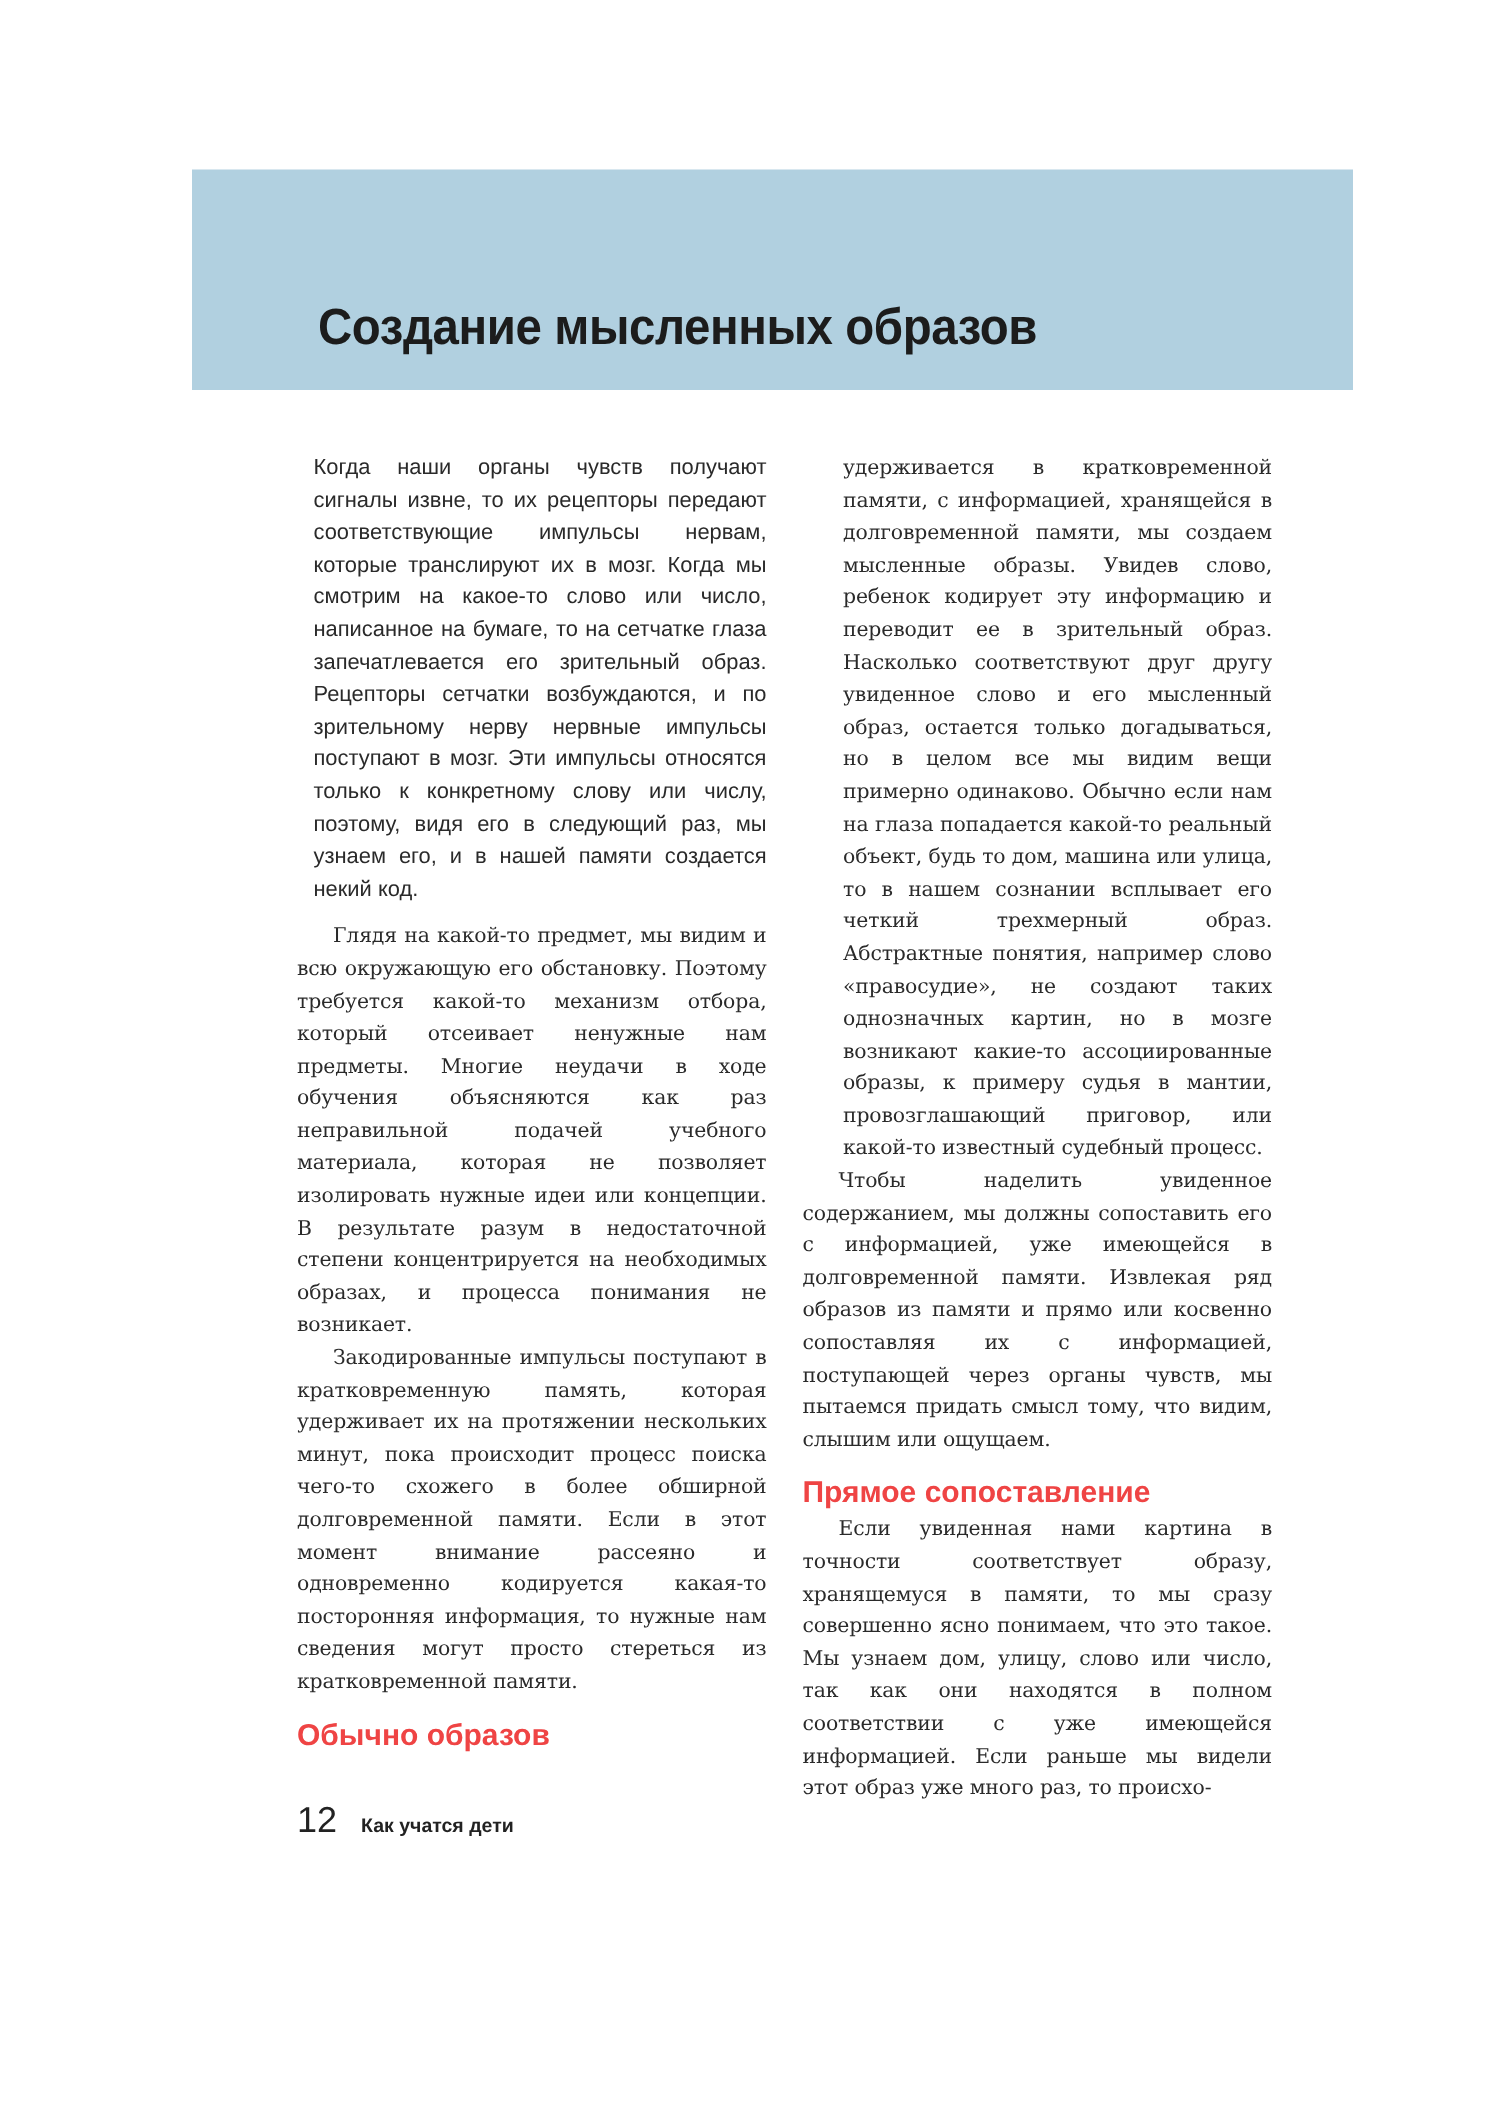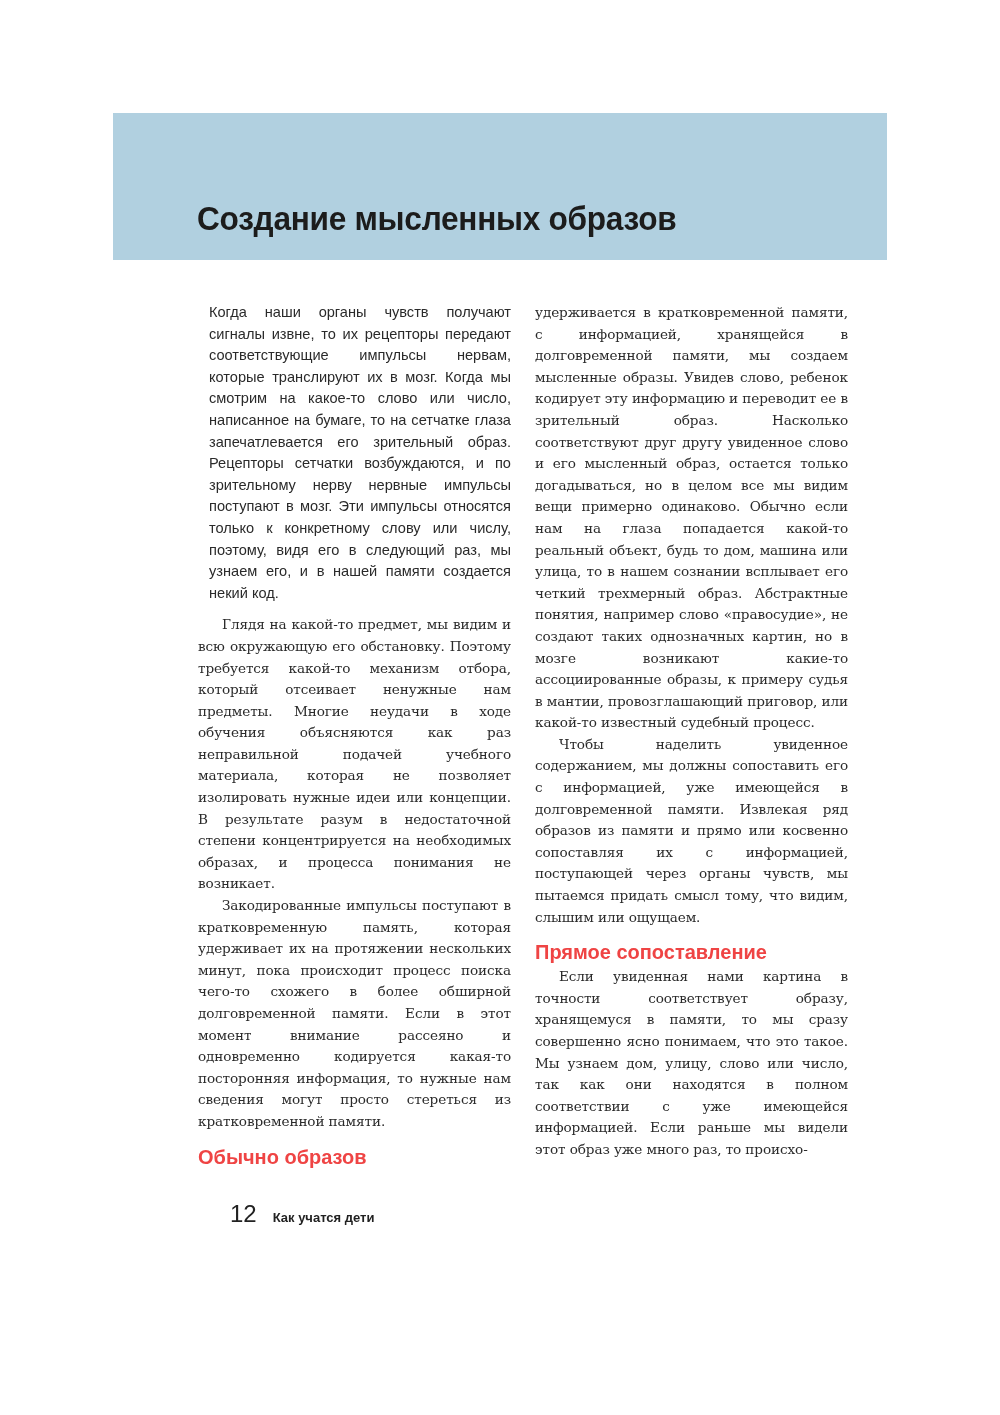--- a/index.html
+++ b/index.html
@@ -1,18 +1,18 @@
 <!DOCTYPE html>
 <html><head>
   <meta charset="utf-8">
   <style>
     html, body { margin: 0; padding: 0; background: #ffffff; }
     body { width: 1000px; height: 1415px; position: relative; overflow: hidden; }
     .banner {
-      position: absolute; left: 113px; top: 113px; width: 774px; height: 147px;
+      position: absolute; left: 128px; top: 113px; width: 774px; height: 147px;
       background: #b1d0e0;
     }
     .banner-title {
       position: absolute; left: 84px; top: 86px;
       font-family: "Liberation Sans", sans-serif; font-weight: bold;
       font-size: 34px; color: #1c1c1c; letter-spacing: -0.3px;
       transform: scaleX(0.93); transform-origin: left center; white-space: nowrap;
     }
     .col {
       position: absolute; top: 302px; width: 313px;
@@ -21,31 +21,31 @@
     .col-left { left: 198px; }
     .col-right { left: 535px; }
     .sans-para {
       font-family: "Liberation Sans", sans-serif; font-size: 14.6px; line-height: 21.6px;
       margin: 0 0 10px 11px; color: #2a2a2a;
     }
     .serif-para {
       font-family: "DejaVu Serif", serif; font-size: 13.6px; line-height: 21.6px;
       margin: 0; text-indent: 24px; color: #2a2a2a; letter-spacing: -0.1px;
     }
-    .serif-para.noindent { text-indent: 0; }
+    .serif-para.noindent { text-indent: 0; margin-left: 27px; }
     .subhead {
       font-family: "Liberation Sans", sans-serif; font-weight: bold;
       font-size: 20px; line-height: 28px; margin: 10px 0 0 0; color: #ef4444;
     }
     .footer {
       position: absolute; left: 198px; top: 1200px; display: flex; align-items: baseline;
     }
     .page-num {
       font-family: "Liberation Sans", sans-serif; font-size: 24px; color: #222;
-      font-weight: normal; margin-right: 16px; margin-left: 32px;
+      font-weight: normal; margin-right: 16px;
     }
     .book-title {
       font-family: "Liberation Sans", sans-serif; font-size: 13px; font-weight: bold; color: #222;
     }
   </style>
 </head>
 <body>
 
 <div class="banner" style="background: rgb(177, 208, 224);">
   <div class="banner-title">Создание мысленных образов</div>

